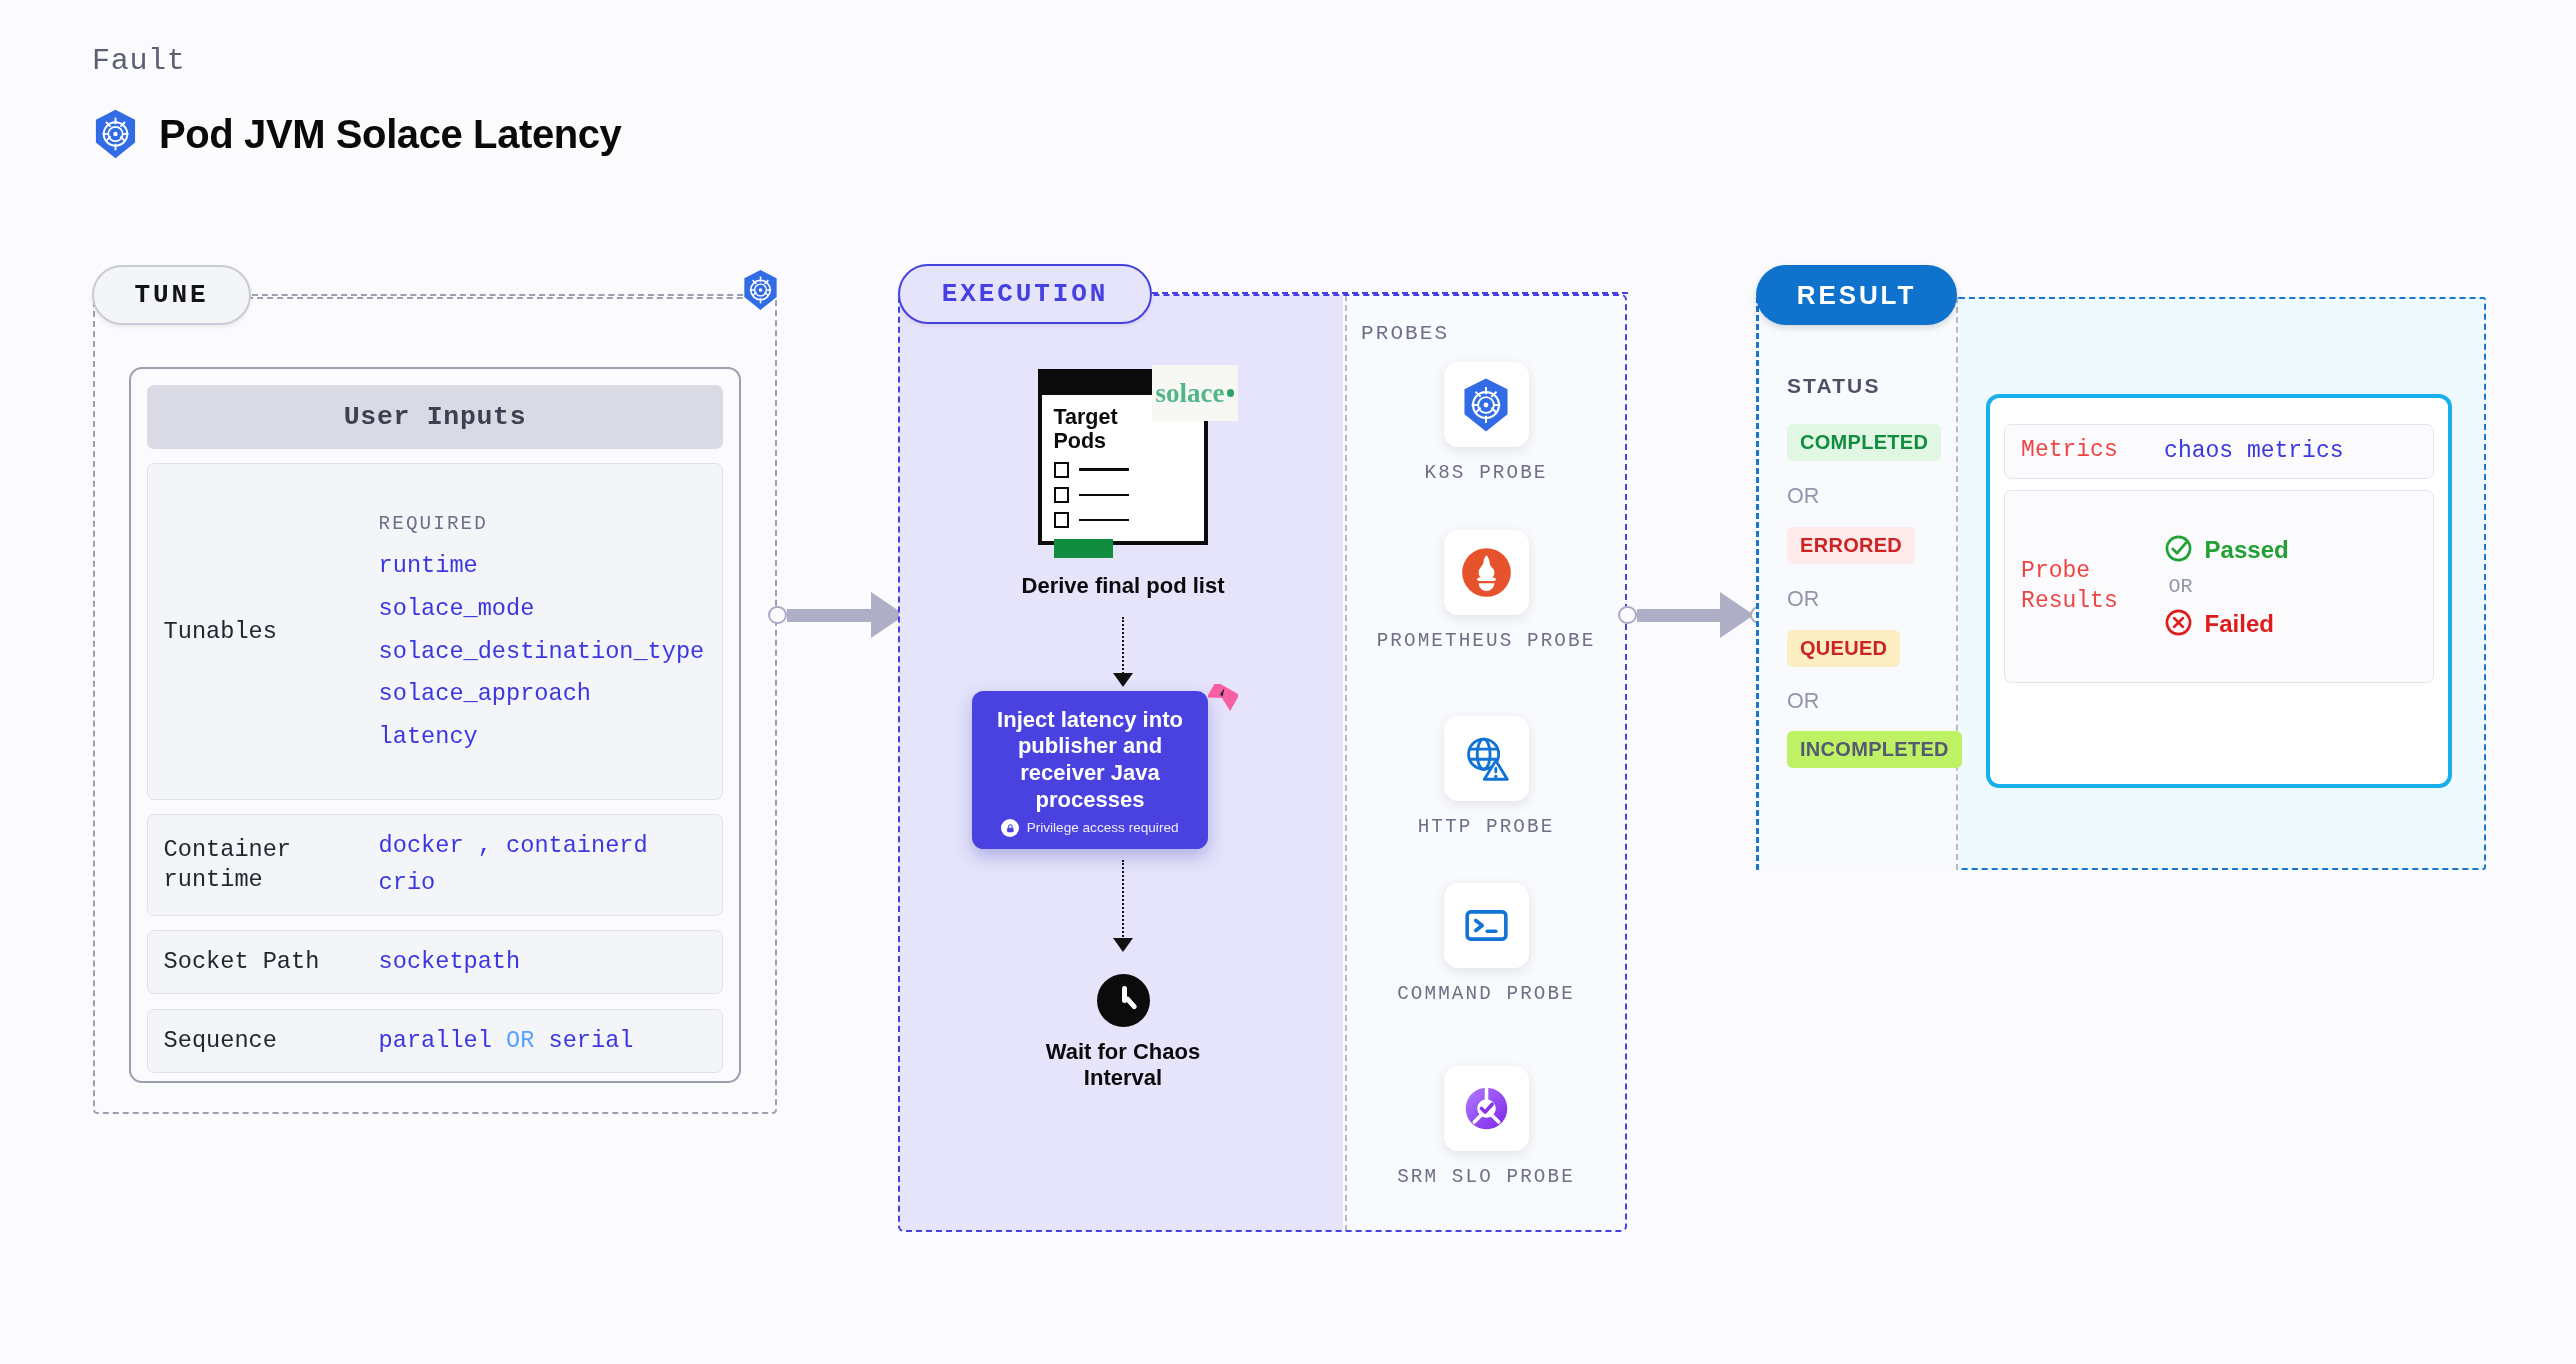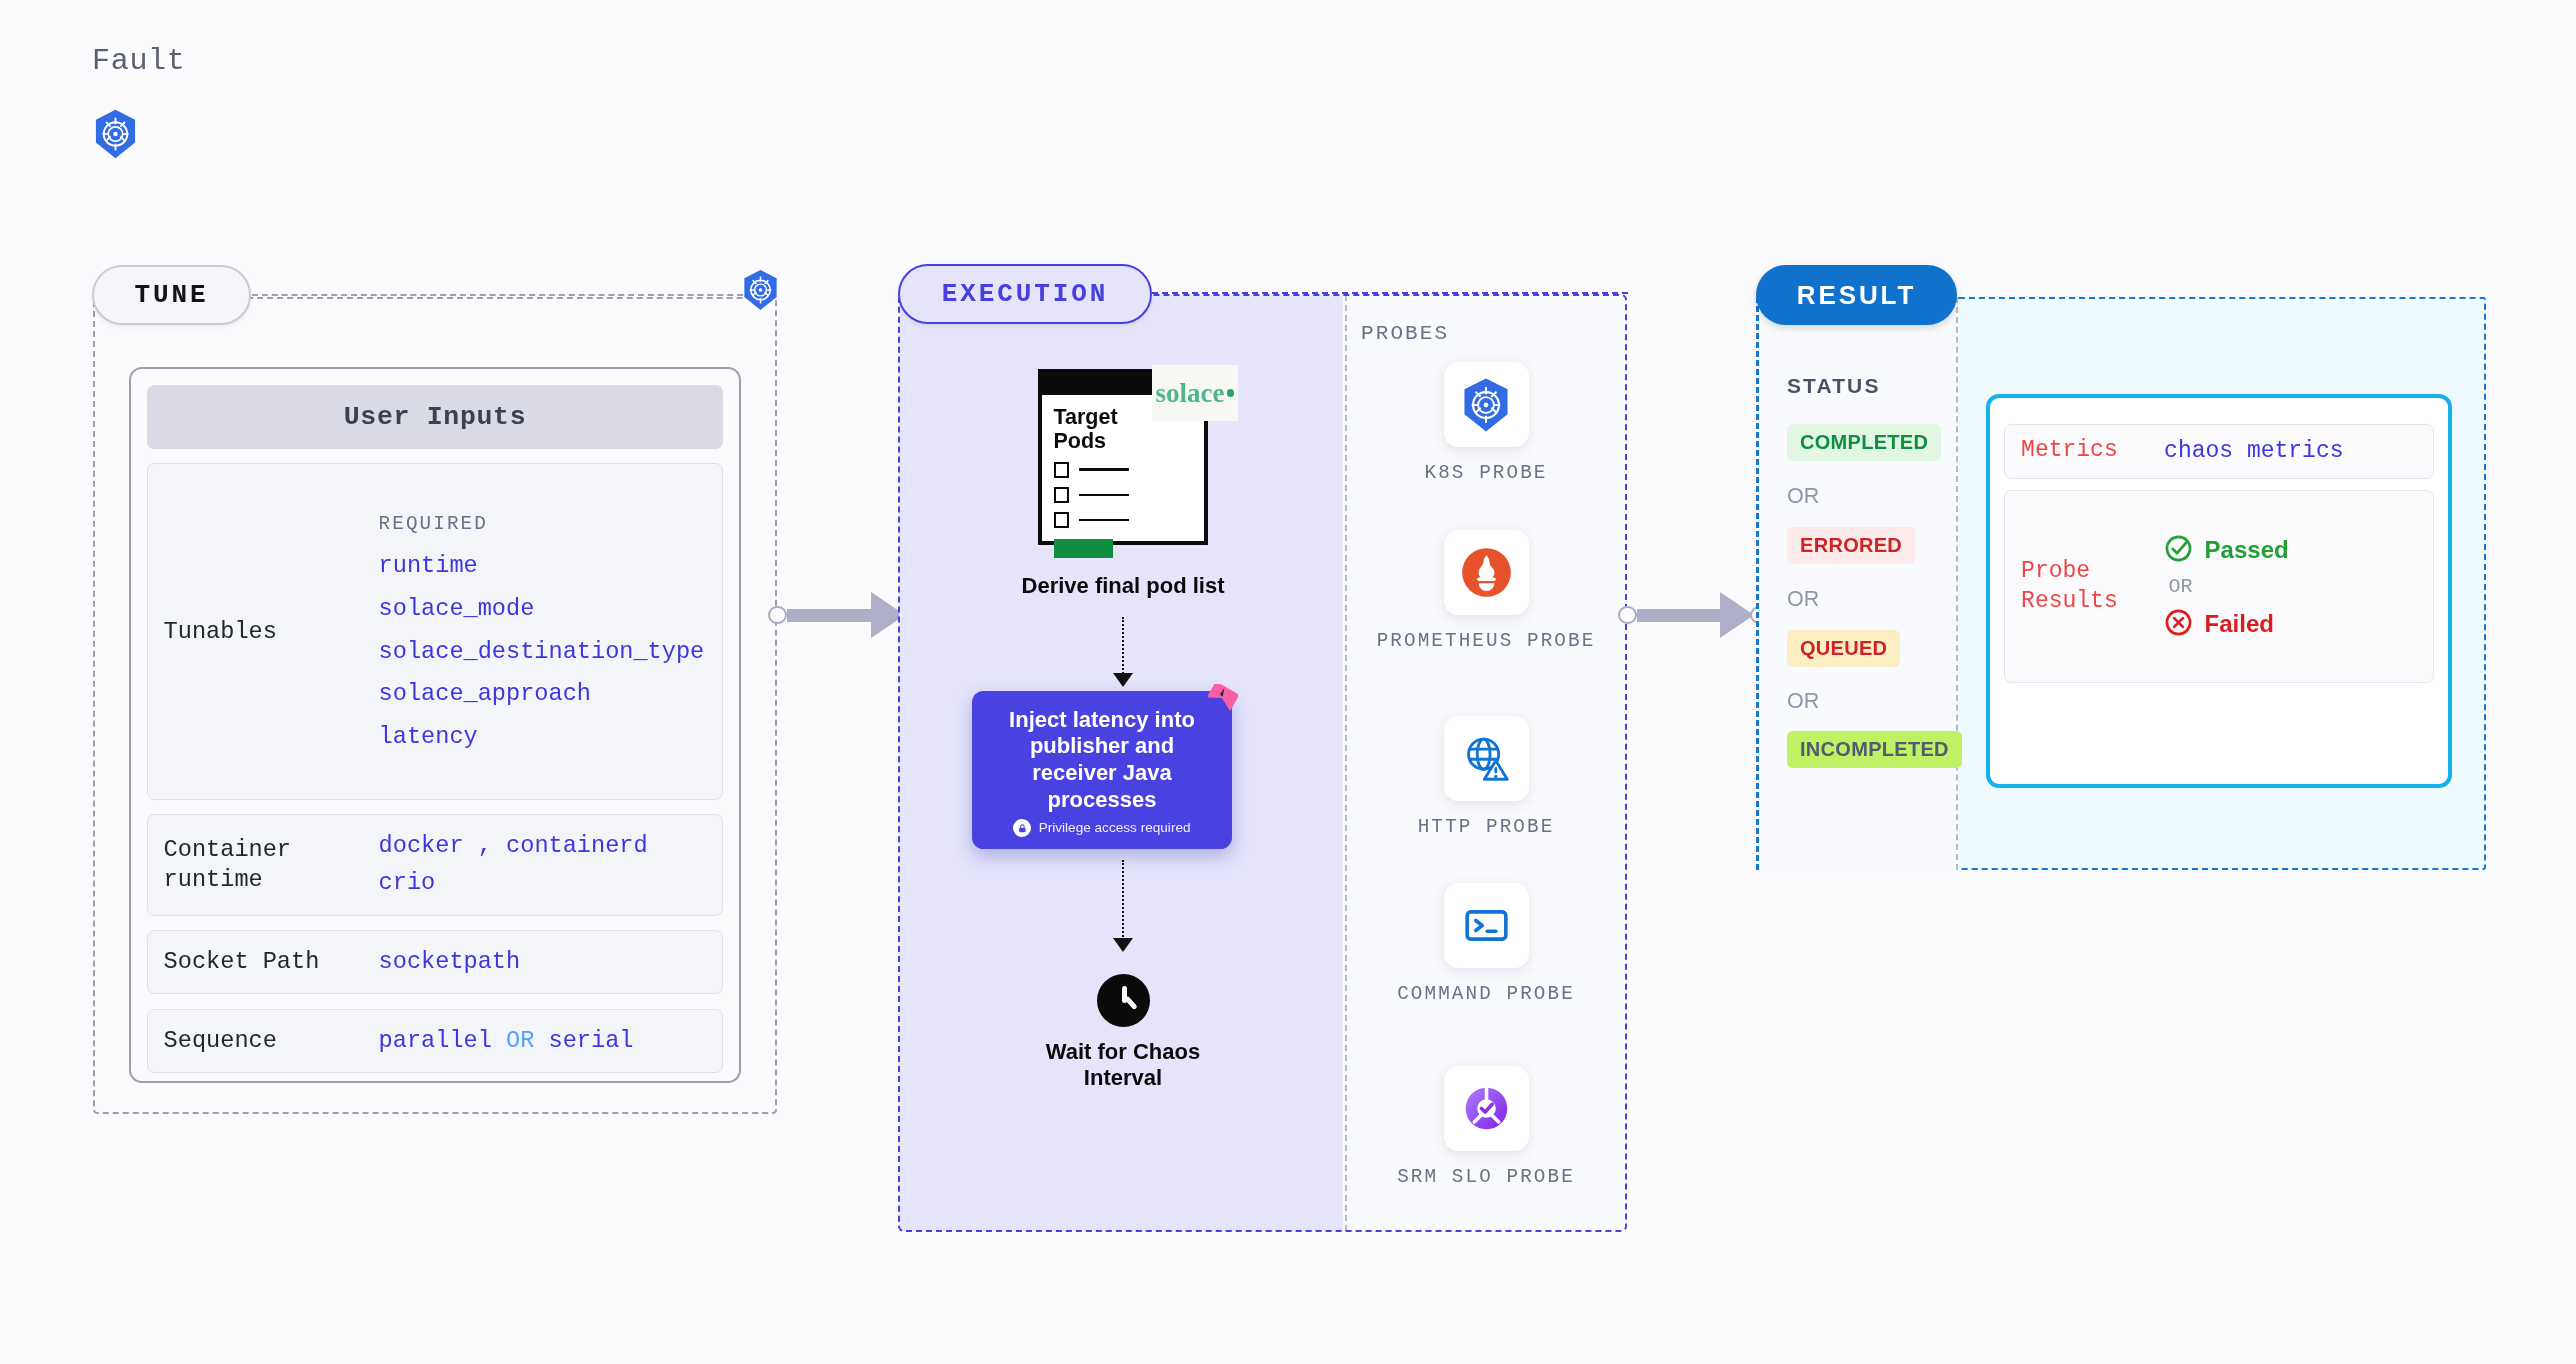--- a/index.html
+++ b/index.html
@@ -180,21 +180,21 @@
   
   .vdash { position: absolute; width: 0; border-left: 2.9px dotted #111; }
   .vhead {
     position: absolute; width: 0; height: 0;
     border-left: 10px solid transparent; border-right: 10px solid transparent;
     border-top: 14.3px solid #111;
   }
 
   
   #inject-box {
-    position: absolute; left: 972px; top: 691px; width: 260px; height: 158px;
+    position: absolute; left: 972px; top: 691px; width: 236px; height: 158px;
     background: #4a42e0; border-radius: 11.5px;
     box-shadow: 0 7.2px 17px rgba(60,55,180,.30);
     padding: 15.8px 18.6px 11.5px;
     text-align: center; color:#fff;
   }
   #inject-text { font-size: 22px; font-weight: 700; line-height: 1.21; }
   #inject-priv { display:flex; align-items:center; justify-content:center; gap: 7.2px; margin-top: 5.7px; }
   #inject-priv .plock {
     width: 18px; height: 18px; border-radius: 50%; background:#fff;
     display:flex; align-items:center; justify-content:center; flex:none;
@@ -285,20 +285,21 @@
           <path d="M46 37.6h10v2.8H46z"></path>
           <path d="M20.4 21.6l2-2 7.1 7.1-2 2z"></path>
           <path d="M42.5 43.7l2-2 7.1 7.1-2 2z"></path>
           <path d="M49.6 19.6l2 2-7.1 7.1-2-2z"></path>
           <path d="M27.5 41.7l2 2-7.1 7.1-2-2z"></path>
           <circle cx="36" cy="39" r="18" fill="none" stroke="#fff" stroke-width="3"></circle>
           <circle cx="36" cy="39" r="11" fill="none" stroke="#fff" stroke-width="2.6"></circle>
         </g>
       </svg>
     </span>
+    <span id="page-title">Pod JVM Solace Latency</span>
   </div>
 </div>
 
 <div class="panel" id="tune-panel"></div>
 <div id="tune-dash"></div>
 <div id="tune-badge">
   <span>TUNE</span>
 </div>
 <div id="tune-k8s">
   <svg width="39" height="42" viewBox="0 0 72 78" aria-hidden="true">

